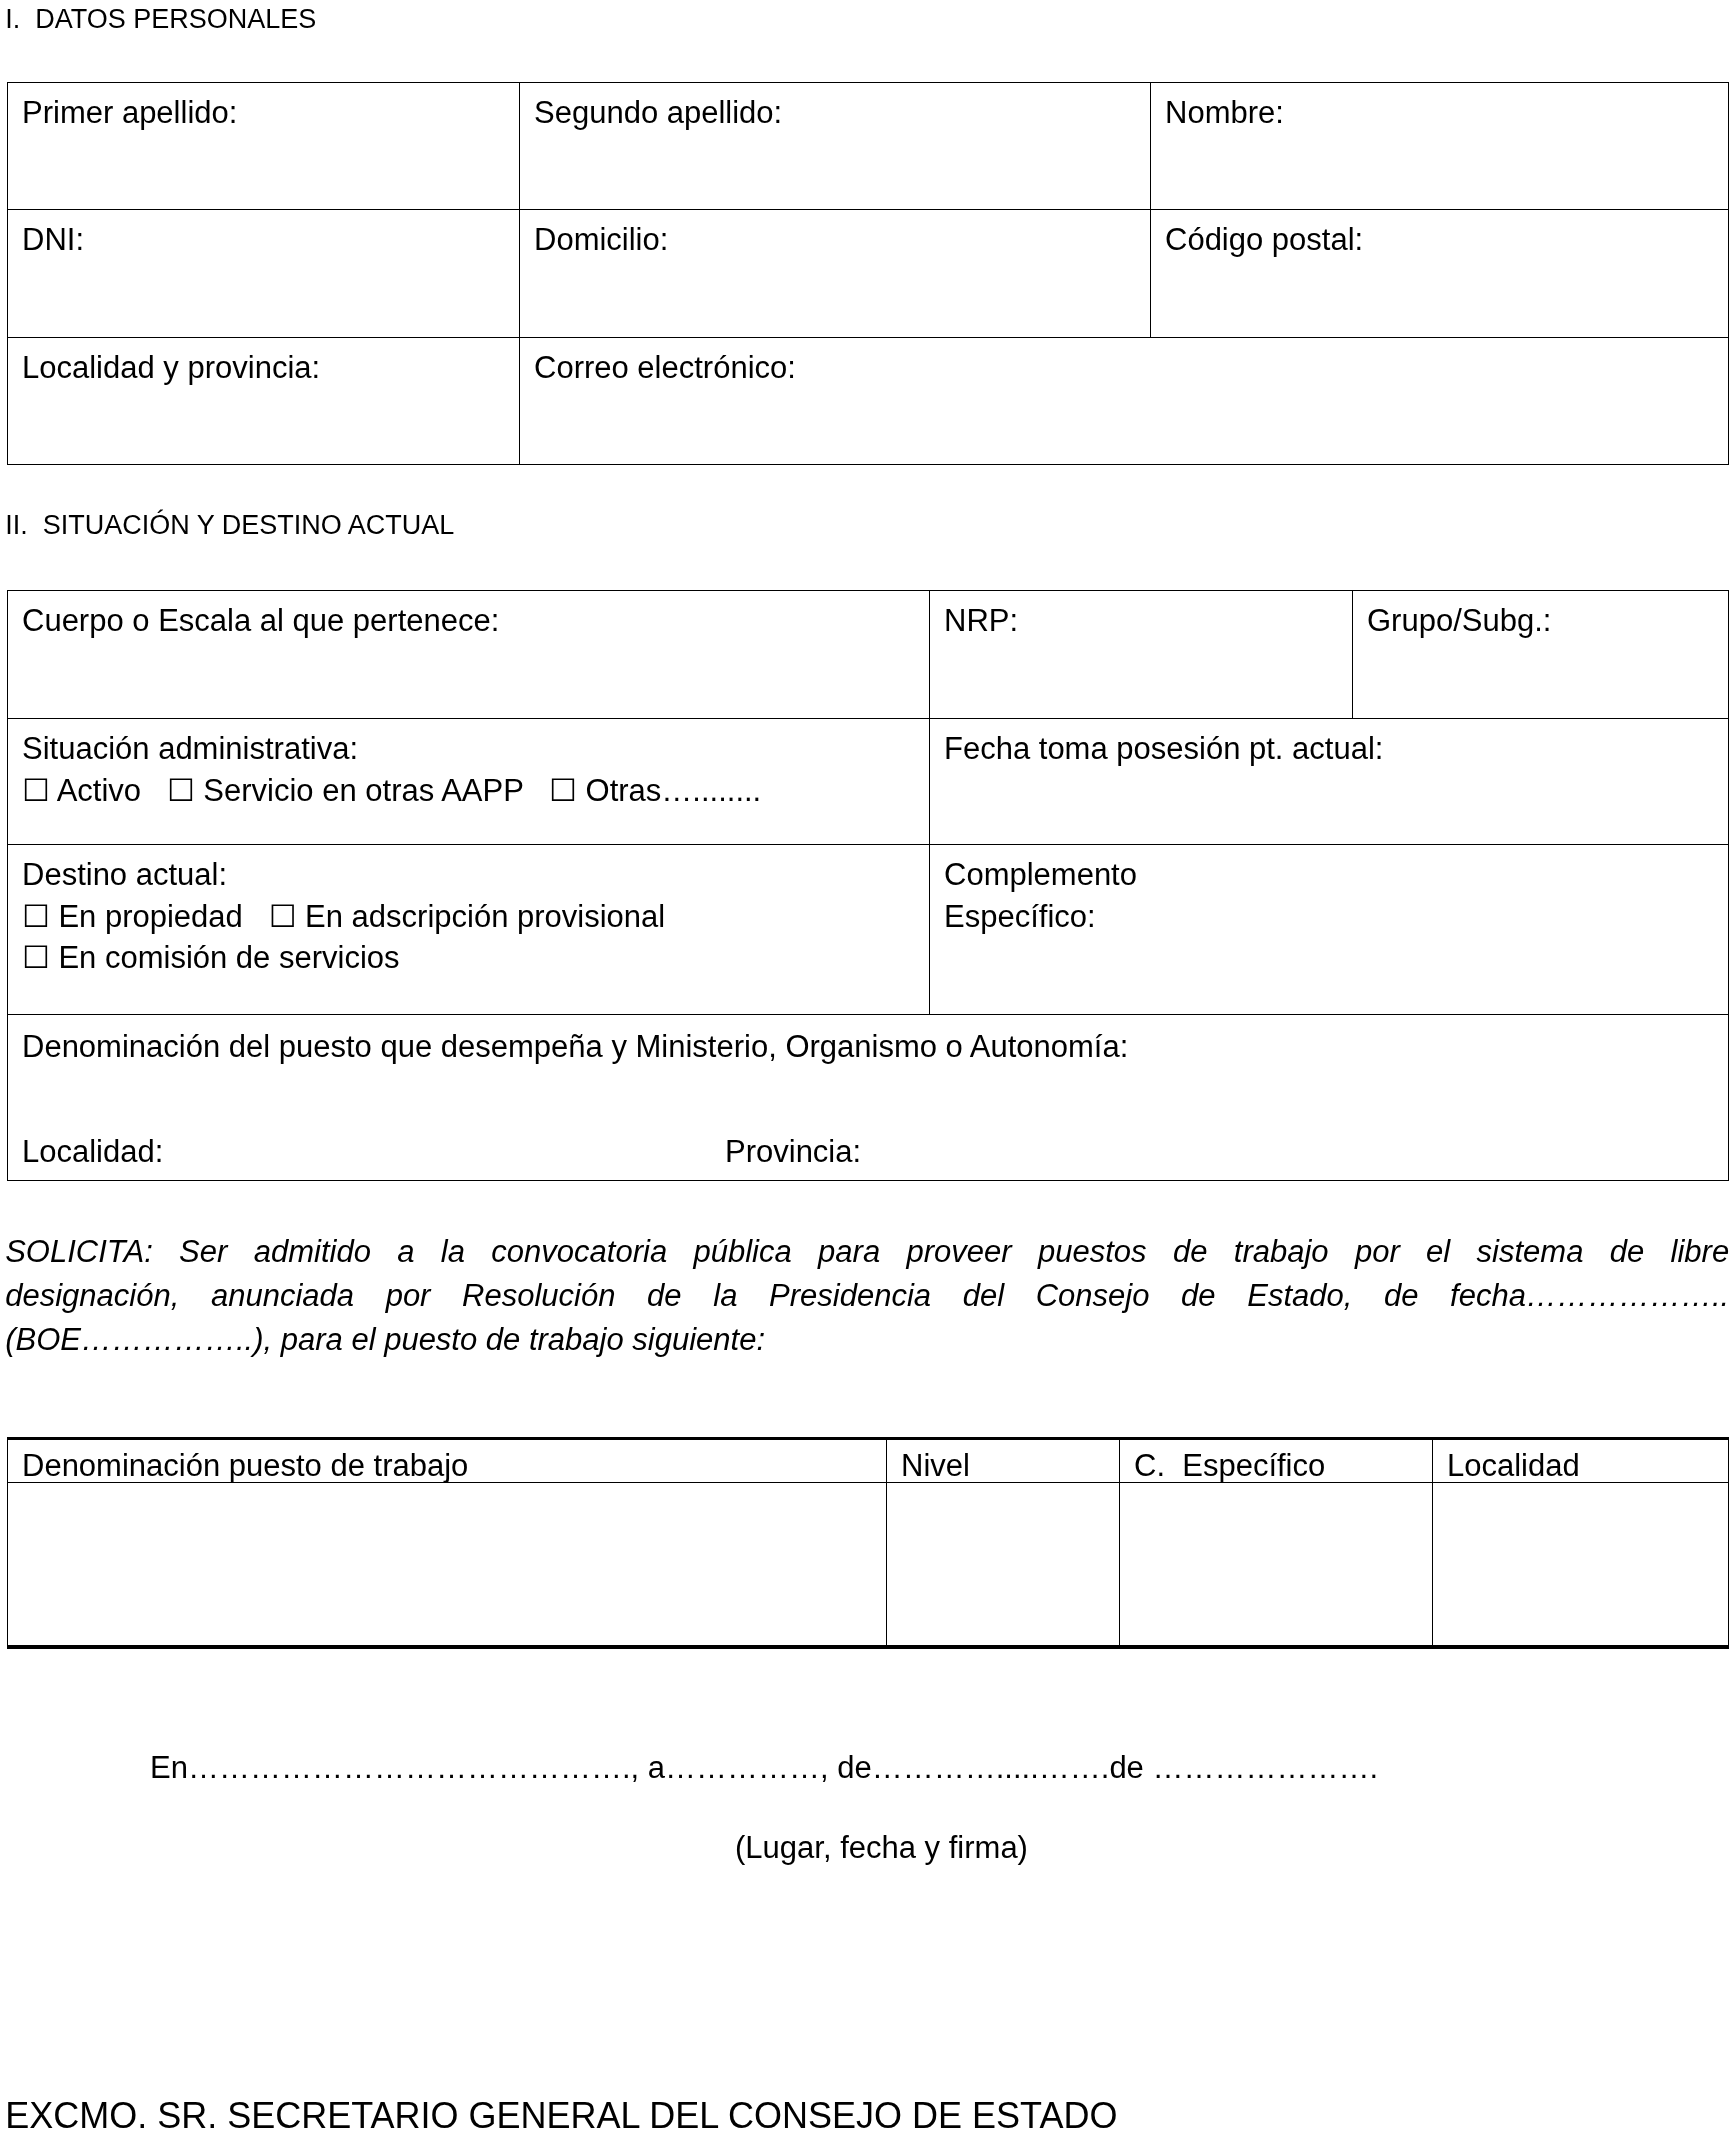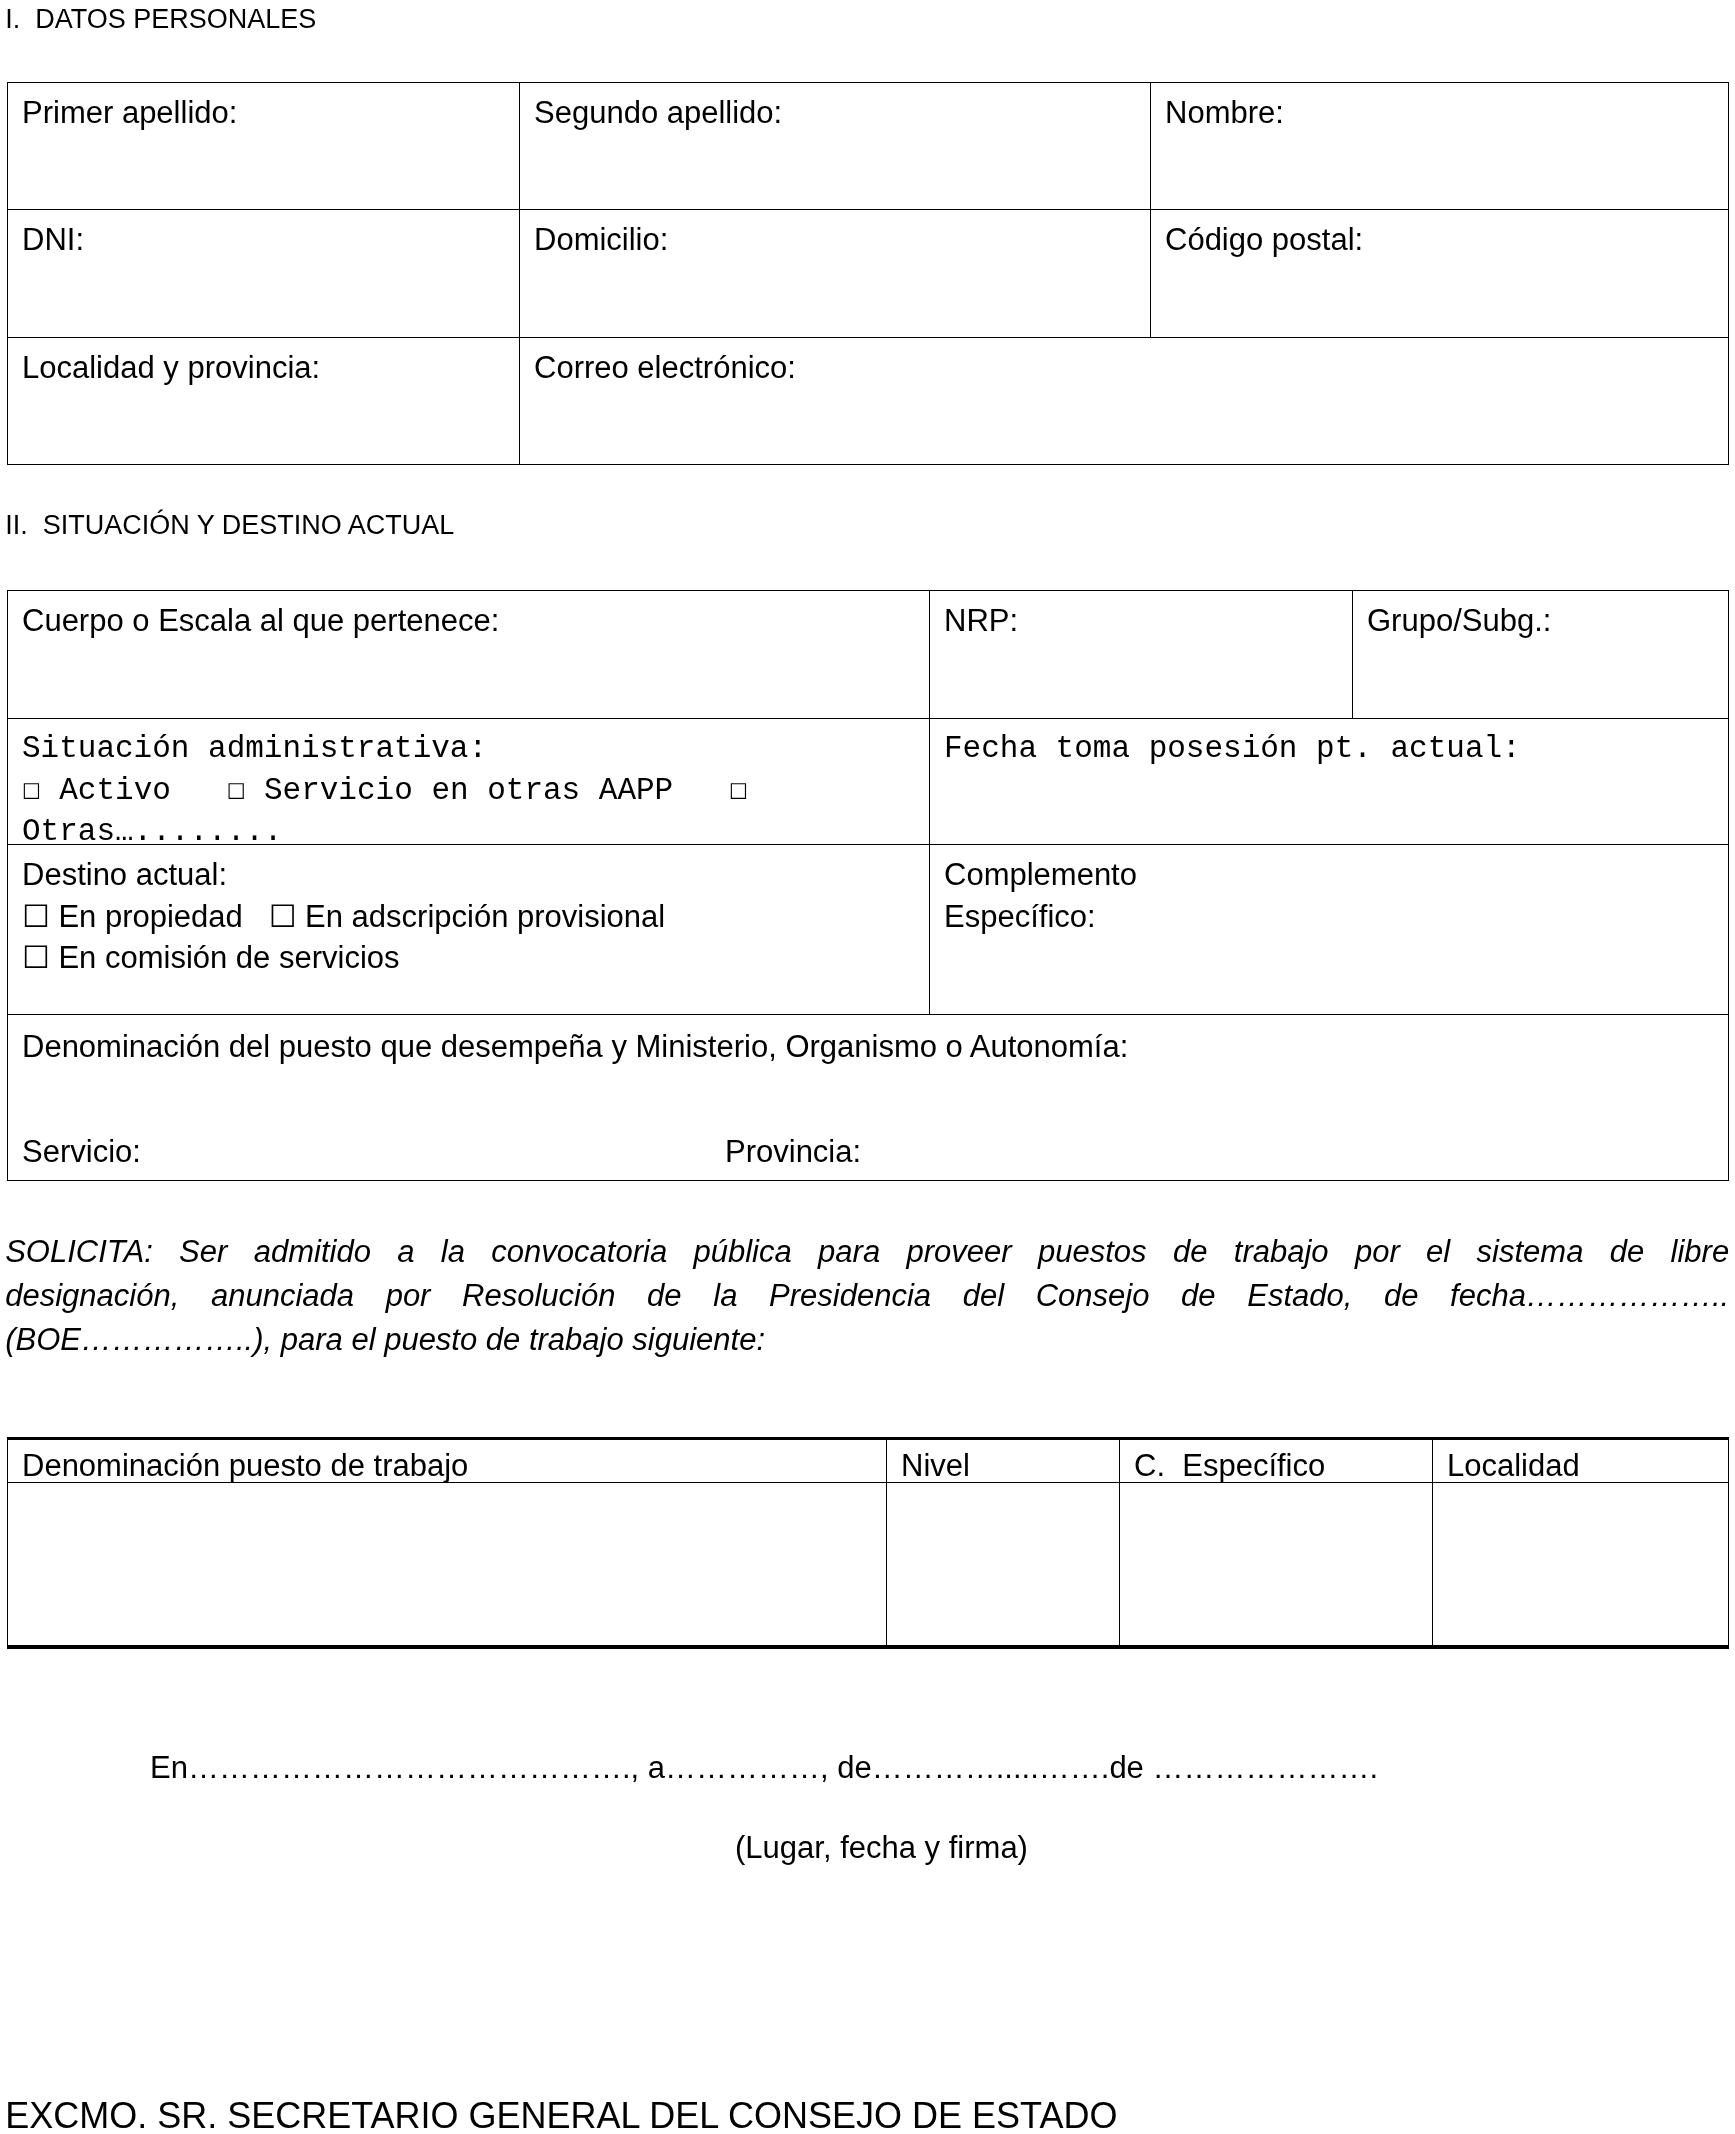--- a/index.html
+++ b/index.html
@@ -24,21 +24,21 @@
   .tcell{box-sizing:border-box;padding:8.7px 12.2px 0 14px;overflow:hidden;}
   .tcell + .tcell{border-left:1.7px solid #000;}
   .grow{flex:1 1 auto;}
   
   #table1{top:82px;}
   #table1 .tcell{height:126px;}
   #table1 .trow:nth-child(2) .tcell{height:127px;}
   
   #table2{top:590px;}
   #t2r1 .tcell{height:127px;}
-  #t2r2 .tcell{height:125px;font-family:Liberation Mono, monospace;}
+  #t2r2 .tcell{height:125px;}
   #t2r3 .tcell{height:169px;}
   #t2r4{position:relative;height:166px;box-sizing:border-box;}
   #t2r4 .denom{padding:10.5px 12.2px 0 14px;}
   #t2r4 .loc{position:absolute;left:14px;bottom:7px;}
   #t2r4 .prov{position:absolute;left:717px;bottom:7px;}
   
   #solicita{
     position:absolute;left:5.2px;top:1230px;width:1724px;
   }
   #solicita .jline{text-align:justify;text-align-last:justify;line-height:44px;font-style:italic;}
@@ -95,21 +95,21 @@
       <div class="tcell" style="width:921px;">
         <div>Destino actual:</div>
         <div class="prew">☐ En propiedad   ☐ En adscripción provisional</div>
         <div class="prew">☐ En comisión de servicios</div>
       </div>
       <div class="tcell grow prew">Complemento
 Específico:</div>
     </div>
     <div class="trow" id="t2r4">
       <div class="denom">Denominación del puesto que desempeña y Ministerio, Organismo o Autonomía:</div>
-      <span class="loc">Servicio:</span>
+      <span class="loc">Localidad:</span>
       <span class="prov">Provincia:</span>
     </div>
   </div>
 
   <div id="solicita">
     <div class="jline">SOLICITA: Ser admitido a la convocatoria pública para proveer puestos de trabajo por el sistema de libre</div>
     <div class="jline">designación, anunciada por Resolución de la Presidencia del Consejo de Estado, de fecha………………..</div>
     <div class="jline last">(BOE……………..), para el puesto de trabajo siguiente:</div>
   </div>
 

